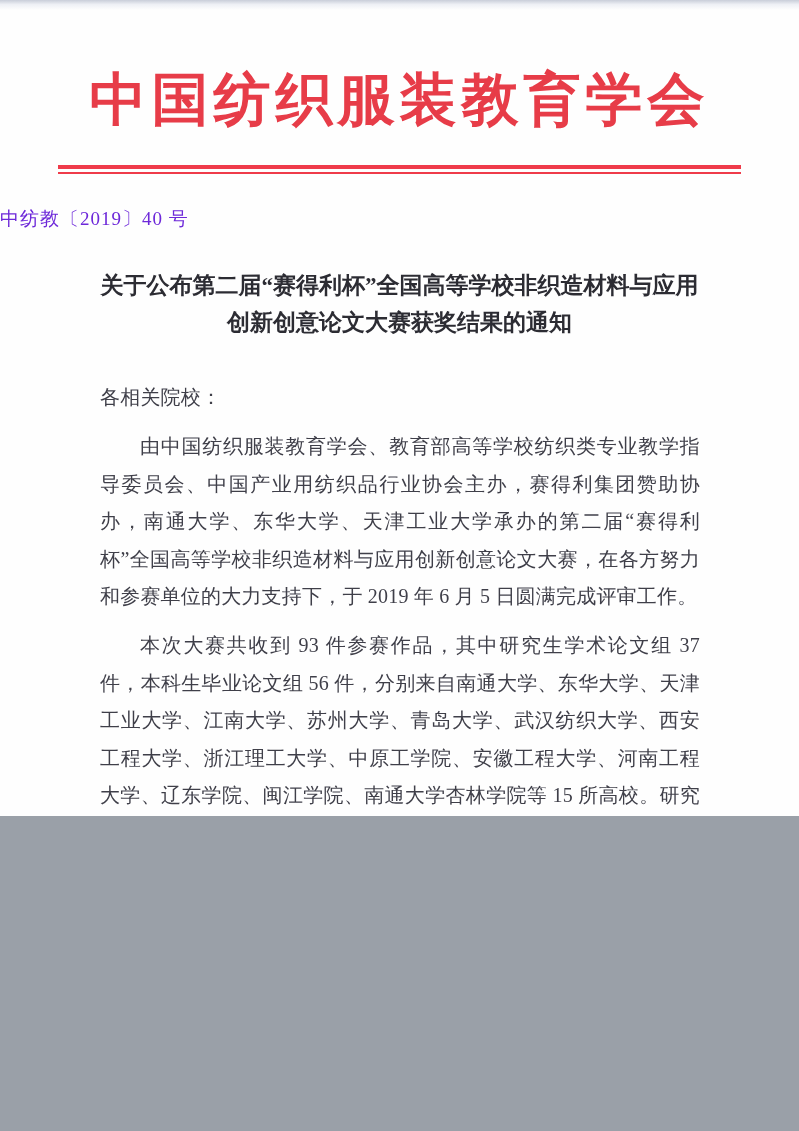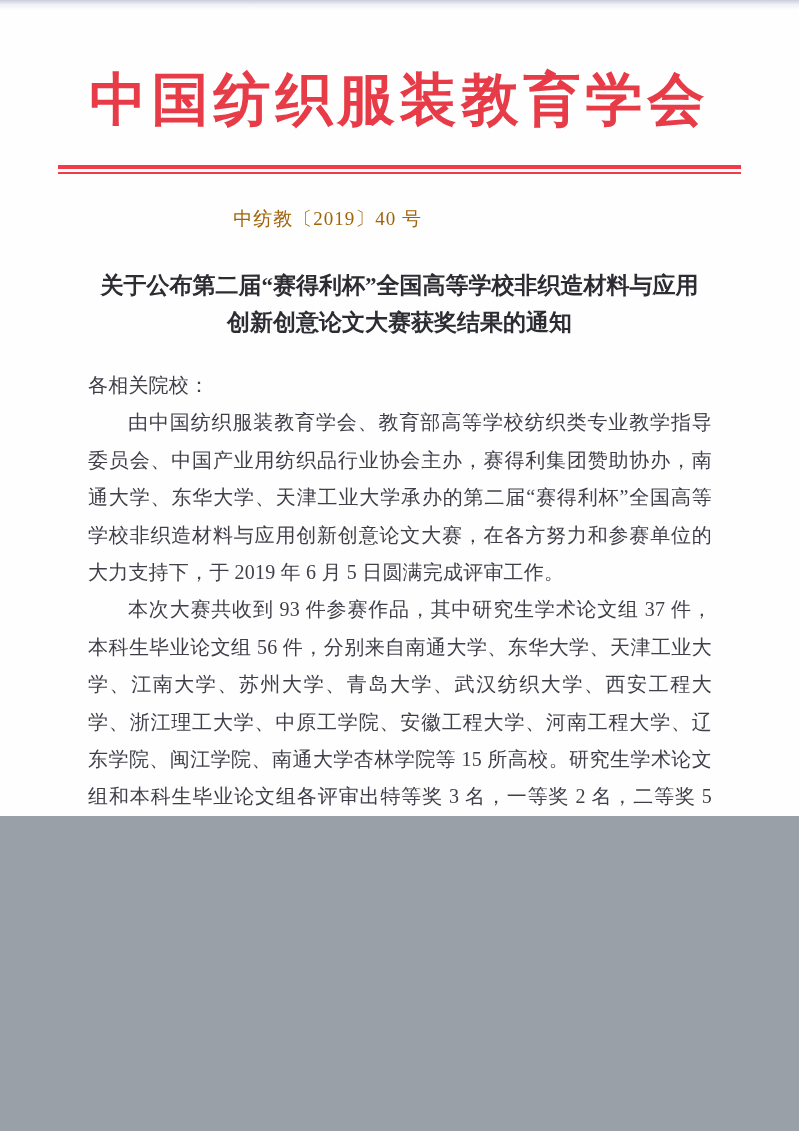--- a/index.html
+++ b/index.html
@@ -25,39 +25,39 @@
     white-space:nowrap;
   }
   .header-rule{
     position:absolute;top:165px;left:58px;width:683px;
     height:3px;
     border-top:4.5px solid #ef3b4a;
     border-bottom:2.5px solid #ef3b4a;
   }
   .doc-number{
     position:absolute;top:206px;left:0;right:144px;
-    text-align:center;
+    text-align:left;
     font-size:19px;
-    color:#a16207;
+    color:#6d28d9;
     letter-spacing:1px;
   }
   .notice-title{
     position:absolute;top:268px;left:40px;right:40px;
     text-align:center;
     font-size:23px;font-weight:bold;
     line-height:36.5px;
     color:#2c2c33;
   }
   .body-block{
     position:absolute;top:367px;left:88px;width:624px;
     font-size:20px;line-height:37.4px;
     text-align:justify;
     letter-spacing:0.2px;
   }
-  .body-block p{margin:0;text-indent:2em;}
+  .body-block p{margin:12px;text-indent:2em;}
   .body-block .salutation{text-indent:0;}
   .attachments{
     position:absolute;top:810px;left:128px;
     font-size:20px;line-height:36px;
     display:flex;flex-direction:row;
   }
   .attachments .attach-list{display:flex;flex-direction:column;}
   .signature-left{
     position:absolute;top:962px;left:135px;
     font-size:20px;letter-spacing:1.5px;white-space:nowrap;

